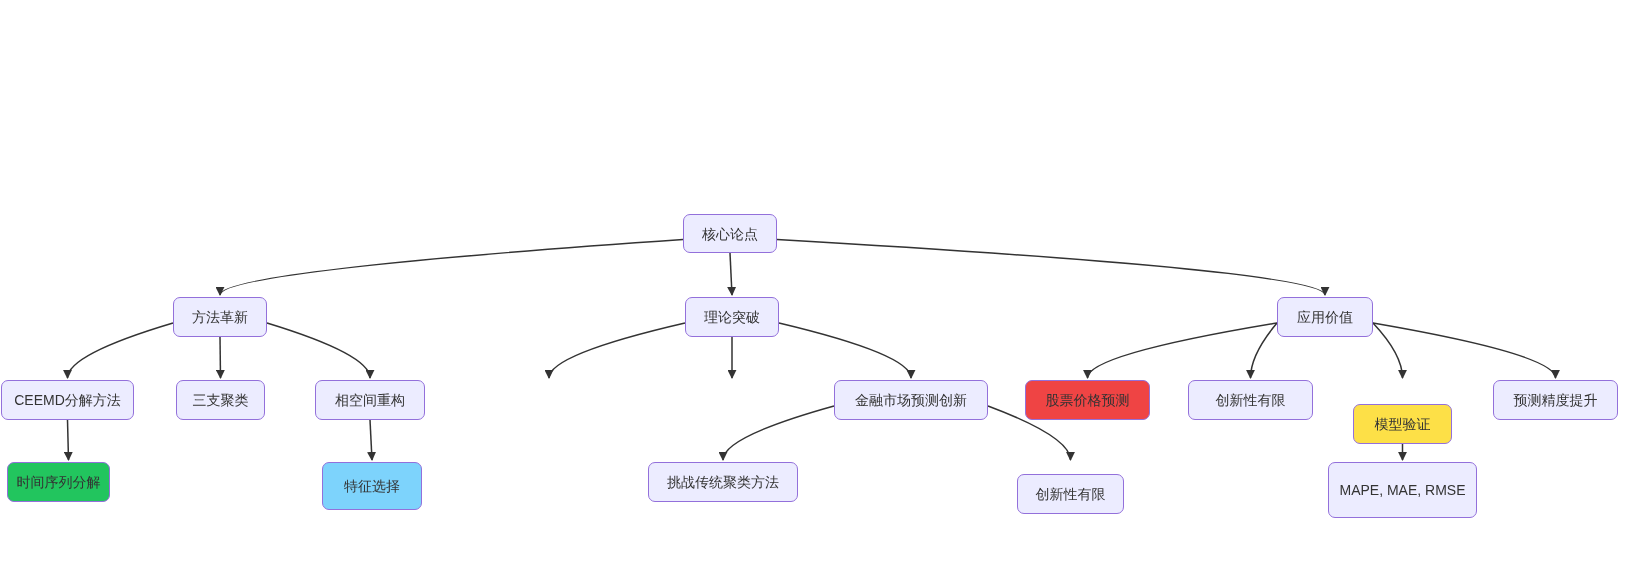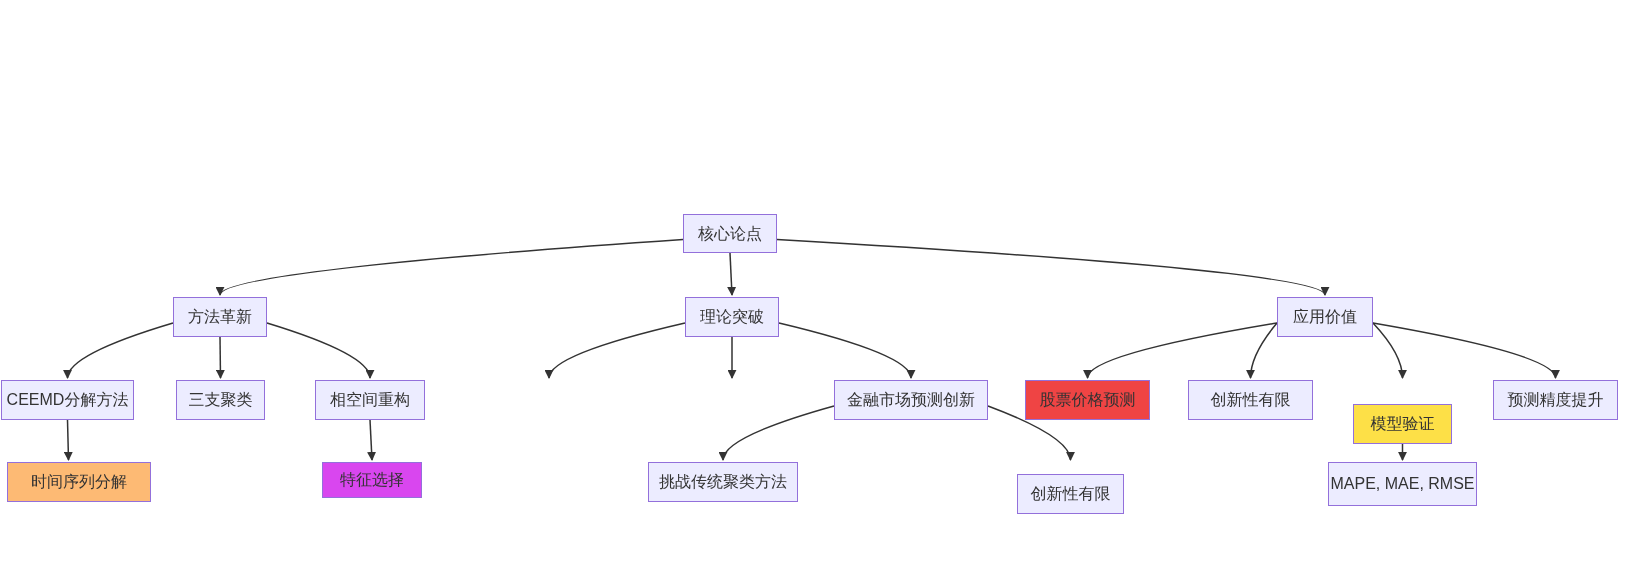--- a/index.html
+++ b/index.html
@@ -21,23 +21,23 @@
     top: 0;
     width: 100%;
     height: 100%;
     pointer-events: none;
   }
   .node {
     position: absolute;
     box-sizing: border-box;
     background: #ECECFF;
     border: 1px solid #9370DB;
-    border-radius: 0;
+    border-radius: 7px;
     color: #333333;
-    font-size: 16px;
+    font-size: 14px;
     line-height: 1;
     display: flex;
     align-items: center;
     justify-content: center;
     text-align: center;
     white-space: nowrap;
     padding: 0 22px;
   }
 </style>
 </head>
@@ -77,18 +77,18 @@
   <div class="node" style="left: 685px; top: 297px; width: 94px; height: 40px; background: rgb(236, 236, 255); border-color: rgb(147, 112, 219); color: rgb(51, 51, 51);">理论突破</div>
   <div class="node" style="left: 1277px; top: 297px; width: 96px; height: 40px; background: rgb(236, 236, 255); border-color: rgb(147, 112, 219); color: rgb(51, 51, 51);">应用价值</div>
   <div class="node" style="left: 1px; top: 380px; width: 133px; height: 40px; background: rgb(236, 236, 255); border-color: rgb(147, 112, 219); color: rgb(51, 51, 51);">CEEMD分解方法</div>
   <div class="node" style="left: 176px; top: 380px; width: 89px; height: 40px; background: rgb(236, 236, 255); border-color: rgb(147, 112, 219); color: rgb(51, 51, 51);">三支聚类</div>
   <div class="node" style="left: 315px; top: 380px; width: 110px; height: 40px; background: rgb(236, 236, 255); border-color: rgb(147, 112, 219); color: rgb(51, 51, 51);">相空间重构</div>
   <div class="node" style="left: 834px; top: 380px; width: 154px; height: 40px; background: rgb(236, 236, 255); border-color: rgb(147, 112, 219); color: rgb(51, 51, 51);">金融市场预测创新</div>
   <div class="node" style="left: 1025px; top: 380px; width: 125px; height: 40px; background: #ef4444; border-color: rgb(147, 112, 219); color: rgb(51, 51, 51);">股票价格预测</div>
   <div class="node" style="left: 1188px; top: 380px; width: 125px; height: 40px; background: rgb(236, 236, 255); border-color: rgb(147, 112, 219); color: rgb(51, 51, 51);">创新性有限</div>
   <div class="node" style="left: 1353px; top: 396px; width: 99px; height: 40px; background: #fde047; border-color: rgb(147, 112, 219); color: rgb(51, 51, 51); margin-top: 8px;">模型验证</div>
   <div class="node" style="left: 1493px; top: 380px; width: 125px; height: 40px; background: rgb(236, 236, 255); border-color: rgb(147, 112, 219); color: rgb(51, 51, 51);">预测精度提升</div>
-  <div class="node" style="left: 7px; top: 462px; width: 144px; height: 40px; background: #fdba74; border-color: rgb(147, 112, 219); color: rgb(51, 51, 51);">时间序列分解</div>
-  <div class="node" style="left: 322px; top: 462px; width: 100px; height: 36px; background: #d946ef; border-color: rgb(147, 112, 219); color: rgb(51, 51, 51);">特征选择</div>
+  <div class="node" style="left: 7px; top: 462px; width: 103px; height: 40px; background: #22c55e; border-color: rgb(147, 112, 219); color: rgb(51, 51, 51);">时间序列分解</div>
+  <div class="node" style="left: 322px; top: 462px; width: 100px; height: 48px; background: #7dd3fc; border-color: rgb(147, 112, 219); color: rgb(51, 51, 51);">特征选择</div>
   <div class="node" style="left: 648px; top: 462px; width: 150px; height: 40px; background: rgb(236, 236, 255); border-color: rgb(147, 112, 219); color: rgb(51, 51, 51);">挑战传统聚类方法</div>
   <div class="node" style="left: 1017px; top: 462px; width: 107px; height: 40px; background: rgb(236, 236, 255); border-color: rgb(147, 112, 219); color: rgb(51, 51, 51); margin-top: 12px;">创新性有限</div>
-  <div class="node" style="left: 1328px; top: 462px; width: 149px; height: 44px; background: rgb(236, 236, 255); border-color: rgb(147, 112, 219); color: rgb(51, 51, 51);">MAPE, MAE, RMSE</div>
+  <div class="node" style="left: 1328px; top: 462px; width: 149px; height: 56px; background: rgb(236, 236, 255); border-color: rgb(147, 112, 219); color: rgb(51, 51, 51);">MAPE, MAE, RMSE</div>
 </div>
 
 </body></html>

